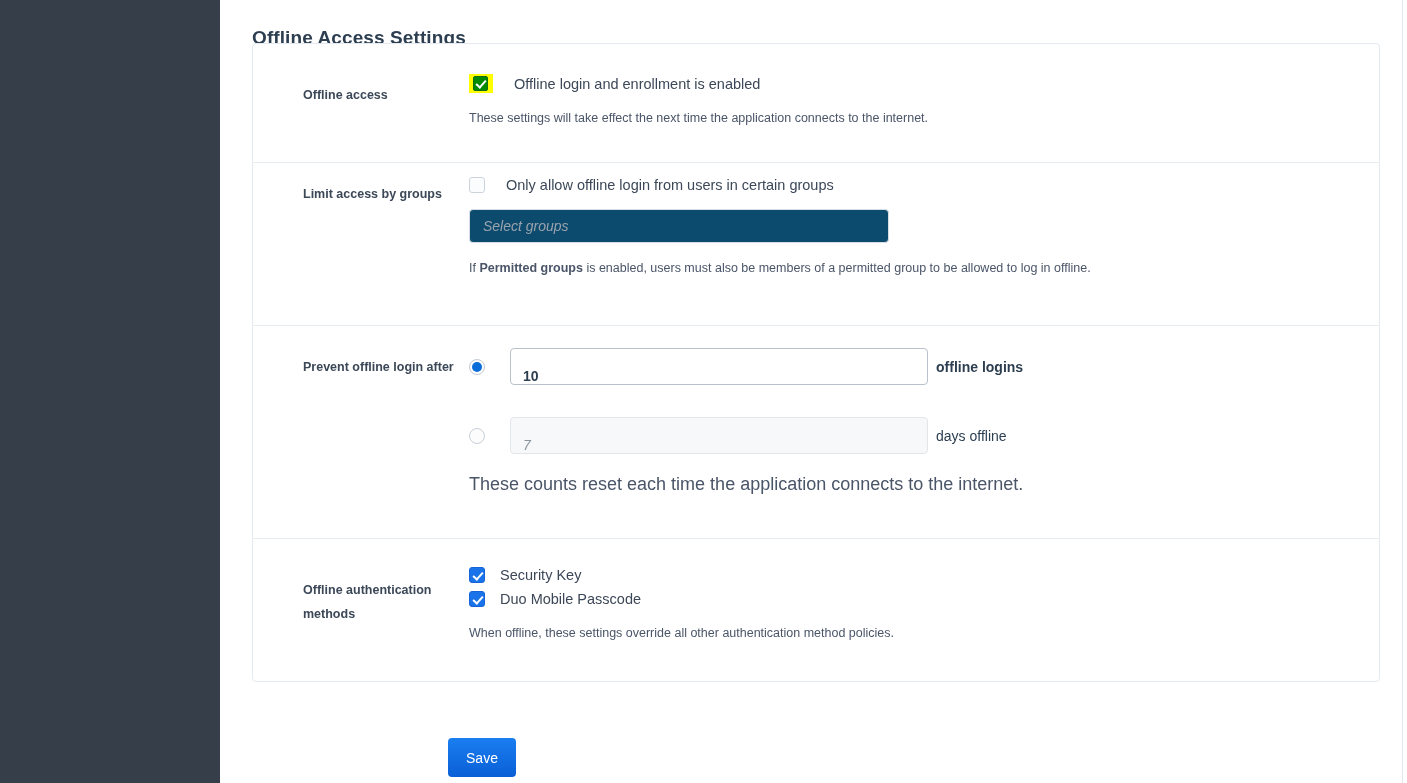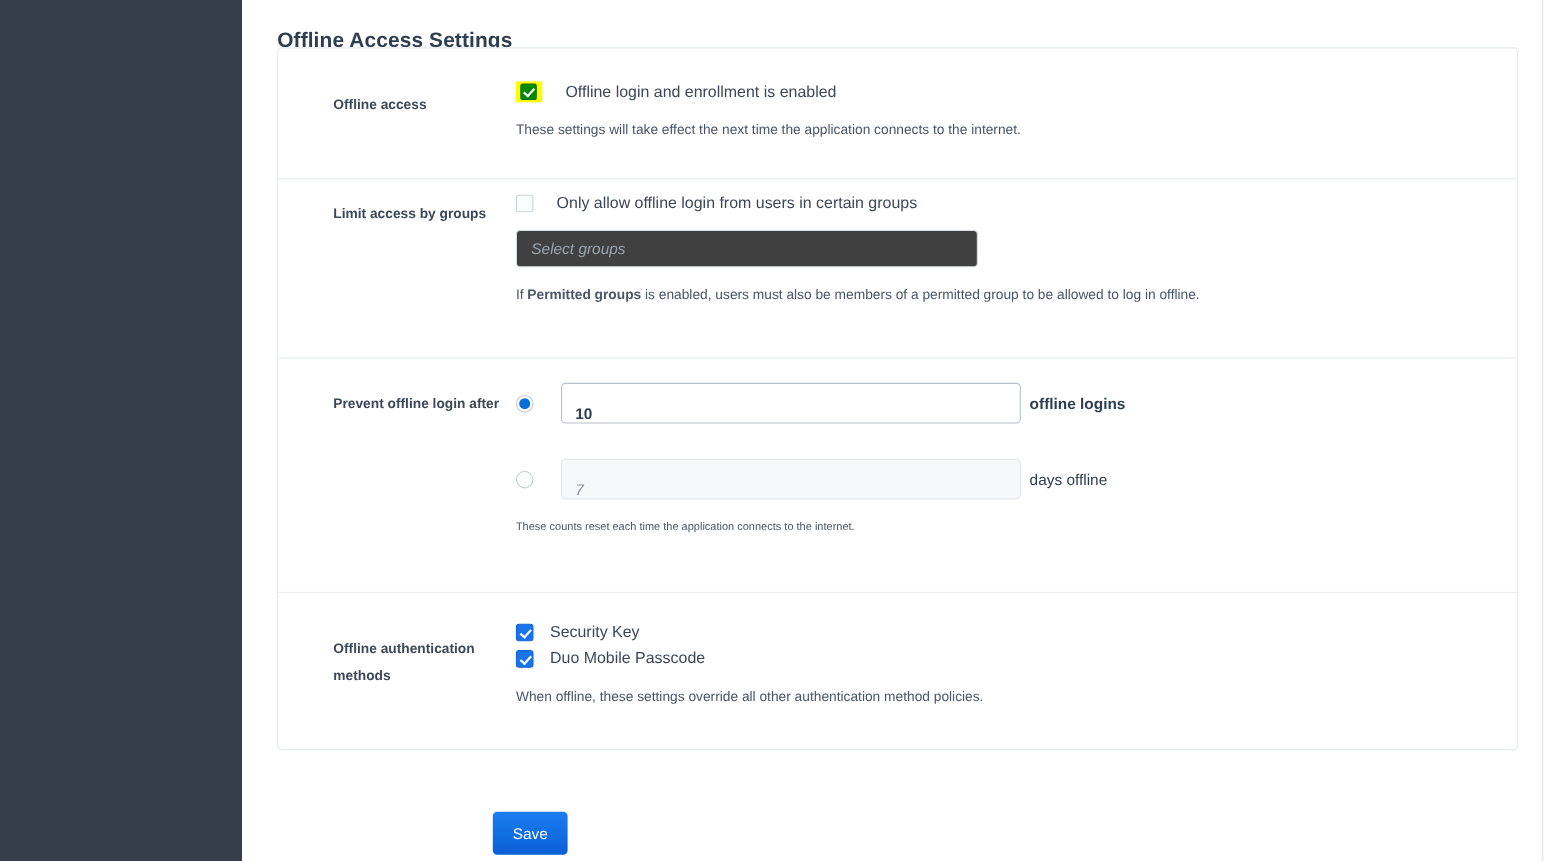--- a/index.html
+++ b/index.html
@@ -152,21 +152,21 @@
   }
   .chk-line-2 { display: flex; align-items: center; padding-left: 6px; }
   .chk-line-2 .chk-label { font-size: 14.5px; }
 
   
   .select-box {
     margin-top: 16px;
     margin-left: 6px;
     width: 420px;
     height: 34px;
-    background: #404040;
+    background: #0c4a6e;
     border: 1px solid #d7dde4;
     border-radius: 4px;
     display: flex;
     align-items: center;
     padding-left: 13px;
     font-size: 14px;
     font-style: italic;
     color: #9aa3ad;
   }
 
@@ -222,21 +222,21 @@
     font-style: italic;
   }
   .unit {
     margin-left: 8px;
     font-size: 14px;
     color: #2c3e50;
   }
   .unit.bold { font-weight: bold; }
 
   .help-3 {
-    font-size: 10px;
+    font-size: 18px;
     color: #4a5568;
     margin-top: 20px;
     margin-left: 6px;
   }
 
   
   .cb-blue {
     width: 16px; height: 16px;
     background: #1a73e8;
     border: 1px solid #1565d8;

